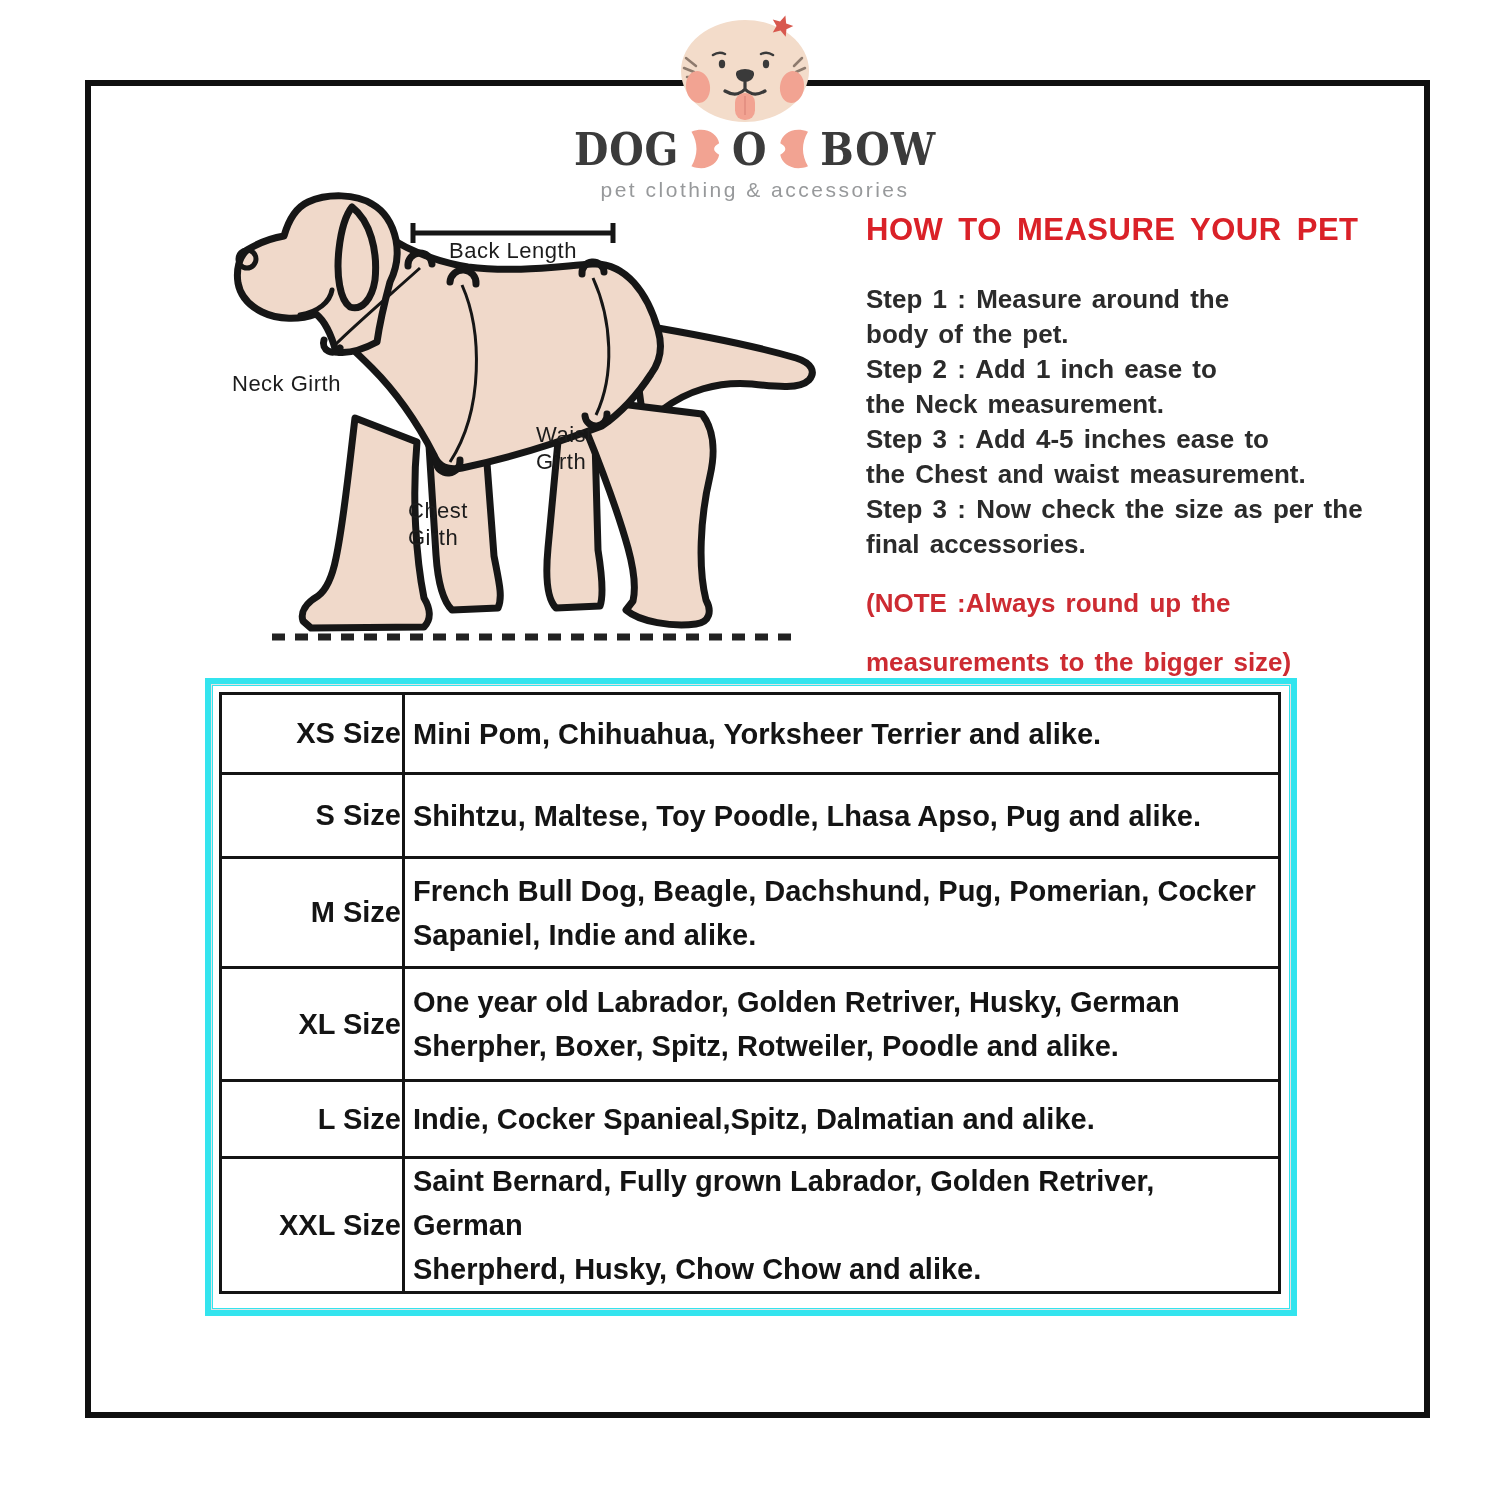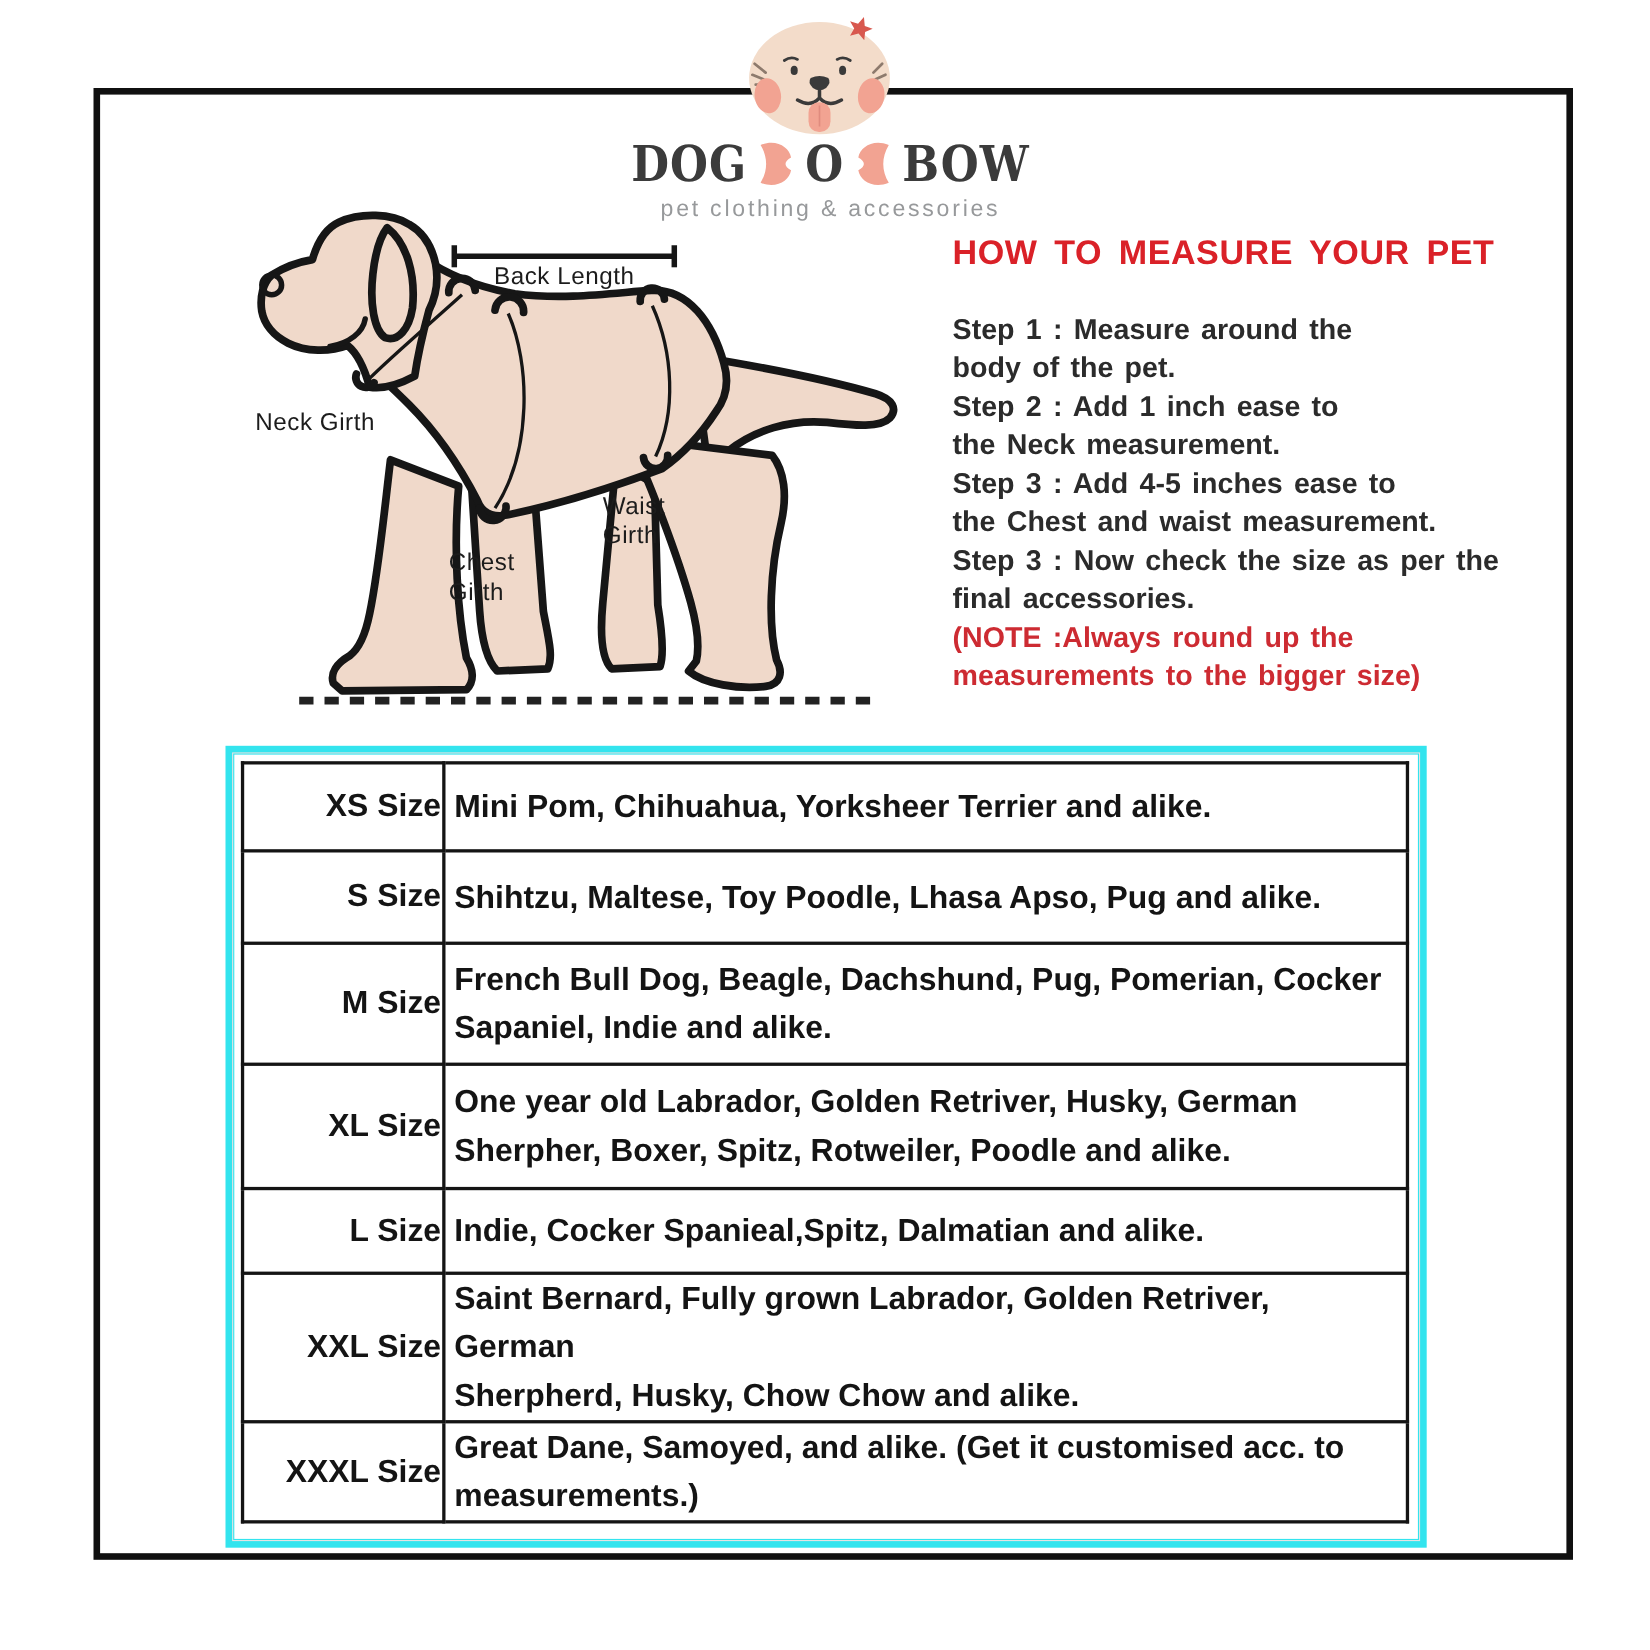--- a/index.html
+++ b/index.html
@@ -18,28 +18,28 @@
   .bow{width:42px;height:42px;flex:0 0 auto;}
   .tagline{left:570px;top:178px;width:370px;text-align:center;font-size:21px;letter-spacing:2.5px;
            color:#97999b;font-weight:500;z-index:3;}
 
   
   .dog-svg{left:170px;top:185px;width:680px;height:470px;}
   .diag-label{font-size:22px;color:#1c1c1c;font-weight:400;letter-spacing:.5px;line-height:27px;}
   .lbl-backlength{left:413px;top:237px;width:200px;text-align:center;}
   .lbl-neck{left:232px;top:370px;}
   .lbl-chest{left:408px;top:497px;}
-  .lbl-waist{left:536px;top:446px;margin-left:12px;}
+  .lbl-waist{left:536px;top:421px;}
 
   
   .howto-title{left:866px;top:212px;font-size:31px;font-weight:800;color:var(--title-red,#da2128);
                word-spacing:6px;letter-spacing:.5px;white-space:nowrap;}
   .steps{left:866px;top:282px;width:560px;}
   .step-line{font-size:26px;font-weight:700;color:#2b2b2b;line-height:35px;white-space:nowrap;word-spacing:3px;}
-  .step-line.note{color:var(--note-red,#cd2b32);}
+  .step-line.note{color:var(--note-red,#cd2b32);margin-top:24px;}
 
   
   .table-wrap{left:205px;top:678px;width:1092px;border:8px solid var(--table-cyan,#33e4ee);
               background:#ffffff;box-sizing:border-box;padding:6px 8px 14px 6px;outline:1px solid #e3e3e3;outline-offset:-7px;}
   table.sizes{border-collapse:collapse;width:100%;table-layout:fixed;}
   table.sizes td{border:3px solid #141414;vertical-align:middle;}
   td.size-col{width:178px;text-align:right;font-weight:700;font-size:29px;color:#141414;}
   td.desc-col{font-weight:700;font-size:29px;color:#141414;padding:0 14px 0 8px;line-height:44px;}
   .desc-line:empty{display:none;}
 </style>
@@ -196,24 +196,17 @@
 
           </td>
         </tr>
         <tr style="height:112px">
           <td class="size-col">XXL Size</td>
           <td class="desc-col">
             <div class="desc-line">Saint Bernard, Fully grown Labrador, Golden Retriver, German</div>
             <div class="desc-line">Sherpherd, Husky, Chow Chow and alike.</div>
           </td>
         </tr>
-        <tr style="height:90px">
-          <td class="size-col">XXXL Size</td>
-          <td class="desc-col">
-            <div class="desc-line">Great Dane, Samoyed, and alike. (Get it customised acc. to</div>
-            <div class="desc-line">measurements.)</div>
-          </td>
-        </tr>
       </tbody>
     </table>
   </div>
 
 </div>
 
 </body></html>

